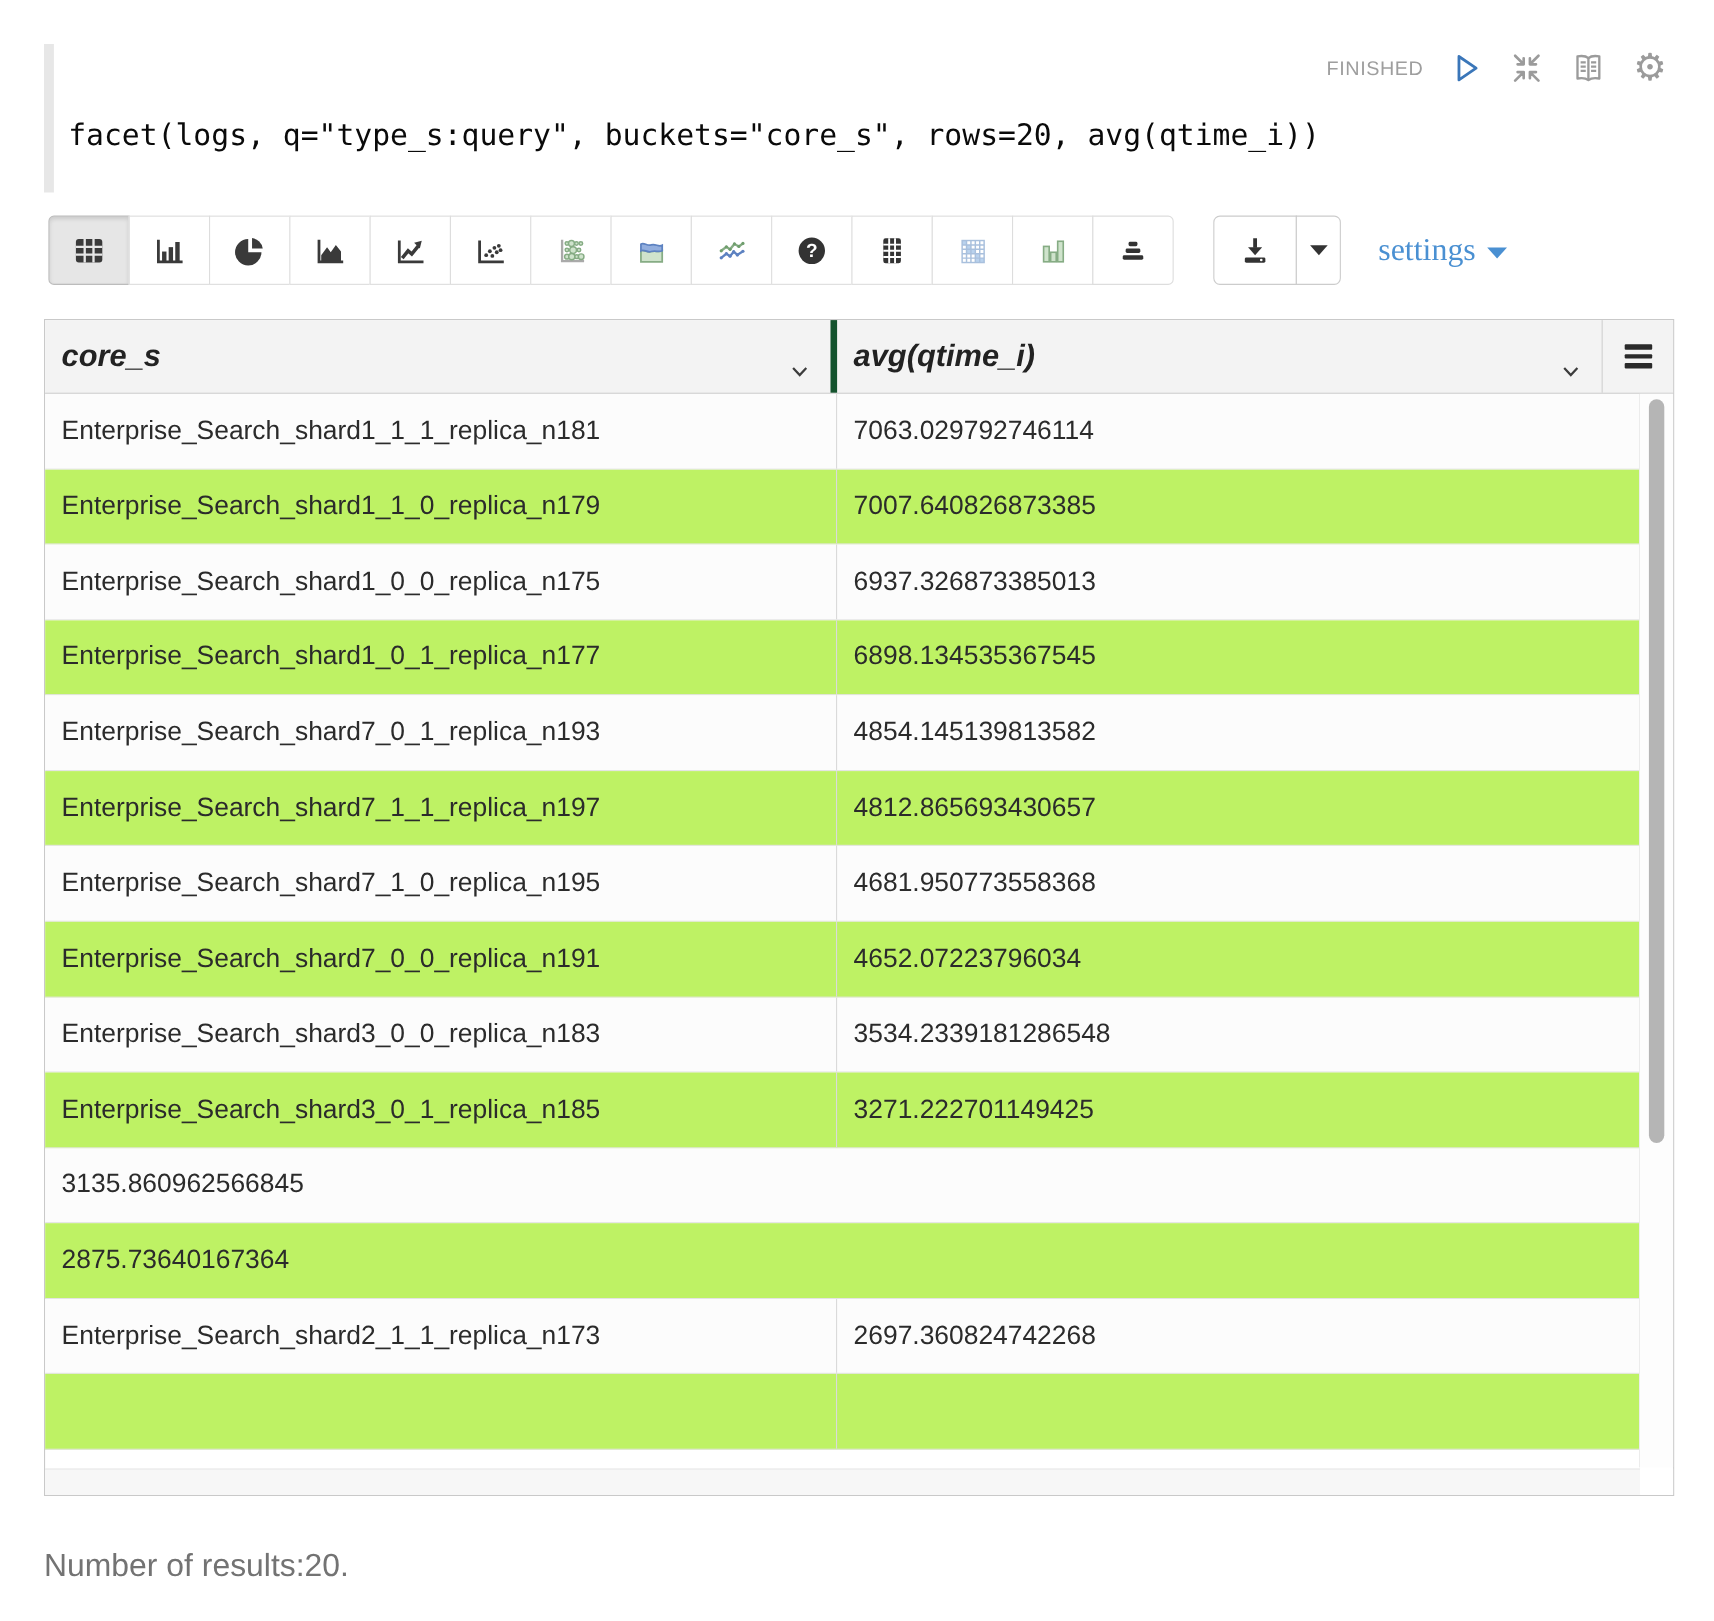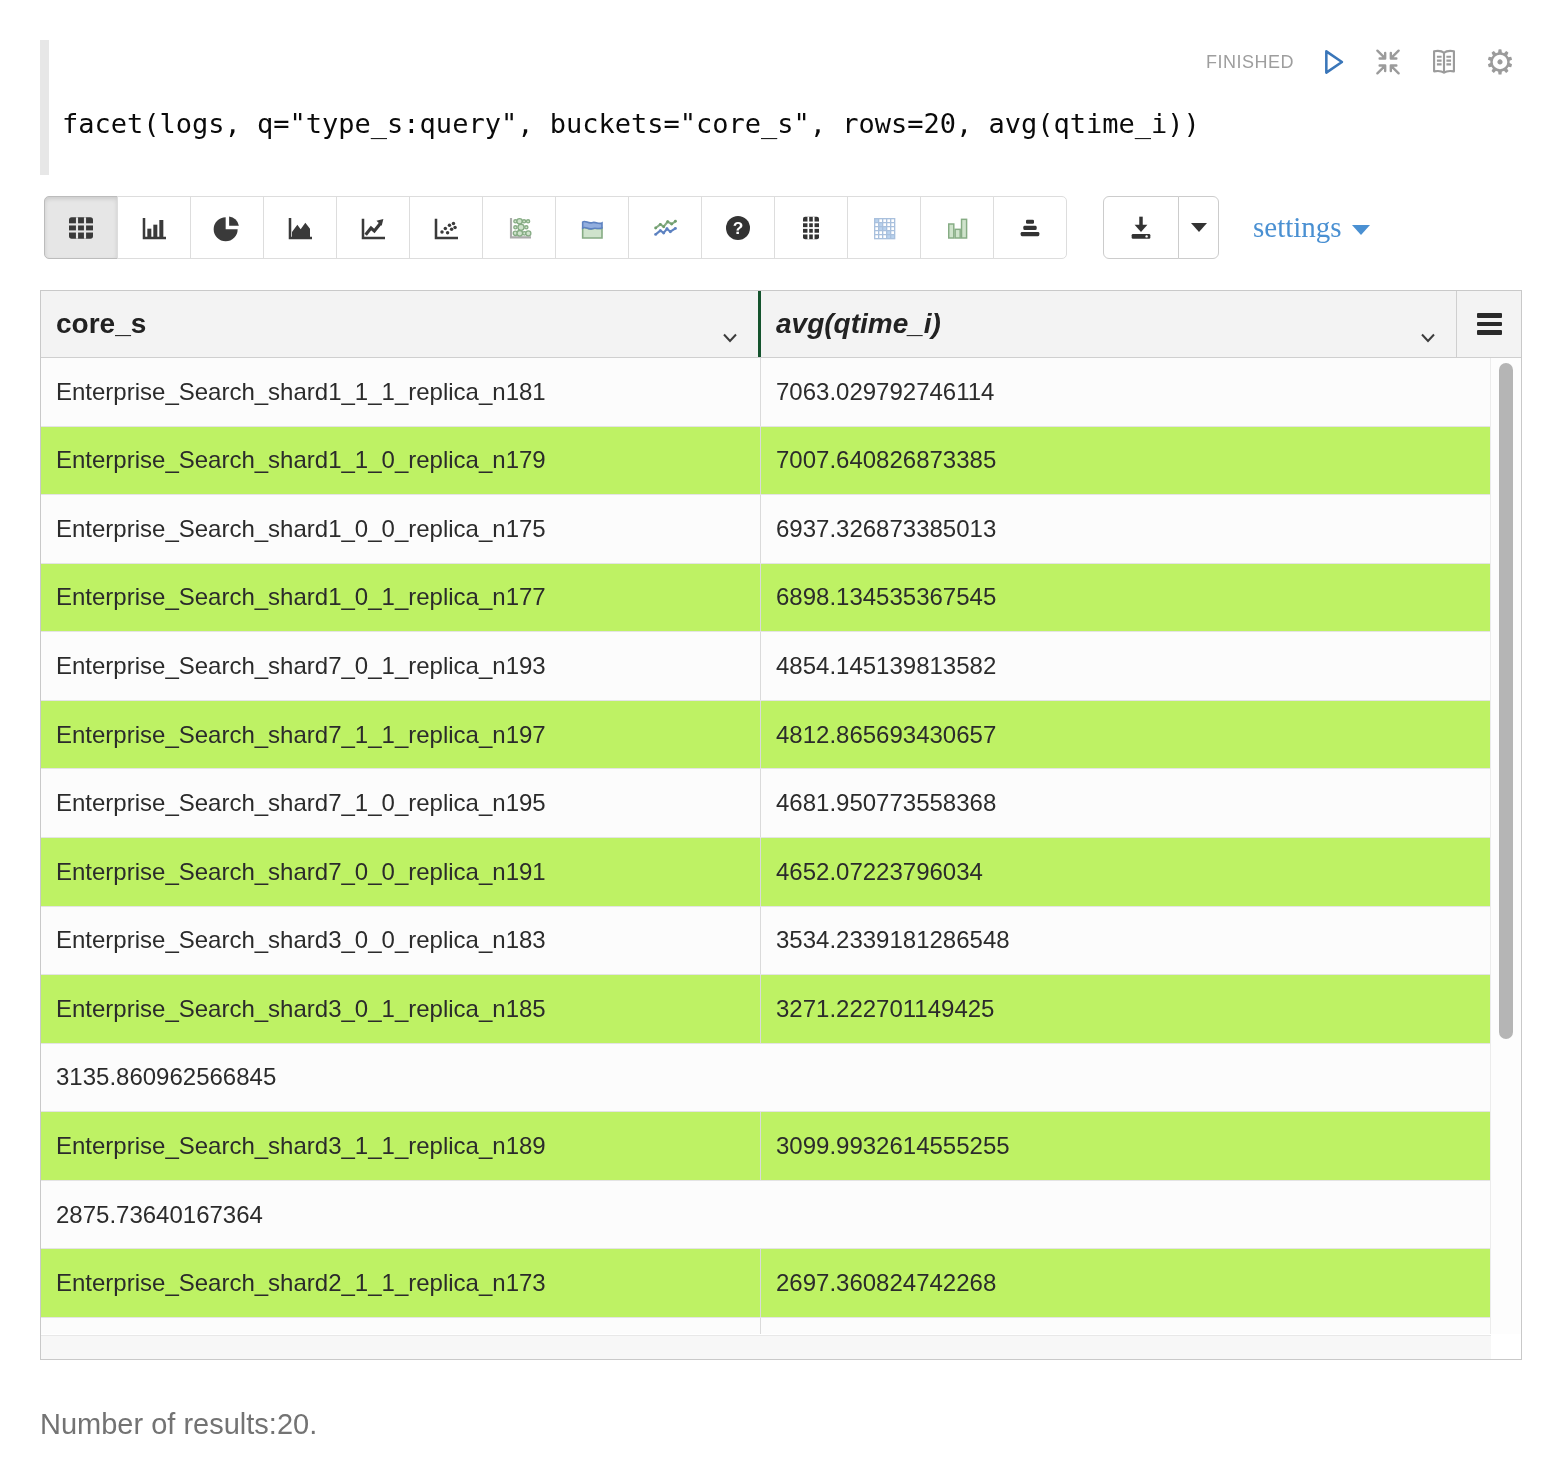--- a/index.html
+++ b/index.html
@@ -40,21 +40,21 @@
   .settings-caret { width:0; height:0; border-left:9px solid transparent; border-right:9px solid transparent;
                     border-top:10px solid #4a90d2; margin-top:4px; }
 
   
   .grid { position:absolute; left:40px; top:290px; width:1482px; height:1070px;
           border:1px solid #c9c9c9; background:#fff; }
   .grid-header { position:absolute; left:0; top:0; right:0; height:67px; background:#f3f3f3;
                  border-bottom:1px solid #cfcfcf; display:flex; }
   .hcell { position:relative; display:flex; align-items:center; padding-left:15px;
            font-size:28px; font-weight:bold; color:#222; cursor:pointer; }
-  .hcell-1 { width:720px; border-right:3px solid #14532d; }
+  .hcell-1 { width:720px; border-right:6px solid #14532d;font-style:italic; }
   .hcell-2 { flex:1; border-right:1px solid #cfcfcf;font-style:italic; }
   .hcell-menu { width:64px; display:flex; align-items:center; justify-content:center; padding:0; cursor:pointer; }
   .chev { position:absolute; right:20px; top:50%; margin-top:-6px; }
   .hamburger { display:flex; flex-direction:column; gap:4px; }
   .hamburger span { display:block; width:25px; height:4.5px; background:#2a2a2a; border-radius:1px; }
 
   .grid-body { position:absolute; left:0; top:67px; right:30px; bottom:25px; overflow:hidden;
                border-right:1px solid #ececec; }
   .grow { display:flex; height:68.57px; border-bottom:1px solid #e4e4e4; background:#bef264; }
   .grow:nth-child(odd) { background:#fcfcfc; }
@@ -349,24 +349,20 @@
         <div class="gcell gcell-2">3534.2339181286548</div>
       </div>
       <div class="grow">
         <div class="gcell gcell-1">Enterprise_Search_shard3_0_1_replica_n185</div>
         <div class="gcell gcell-2">3271.222701149425</div>
       </div>
       <div class="grow">
         <div class="gcell gcell-2">3135.860962566845</div>
       </div>
       <div class="grow">
-        <div class="gcell gcell-1">Enterprise_Search_shard3_1_1_replica_n189</div>
-        <div class="gcell gcell-2">3099.9932614555255</div>
-      </div>
-      <div class="grow">
         <div class="gcell gcell-2">2875.73640167364</div>
       </div>
       <div class="grow">
         <div class="gcell gcell-1">Enterprise_Search_shard2_1_1_replica_n173</div>
         <div class="gcell gcell-2">2697.360824742268</div>
       </div>
       <div class="grow">
         <div class="gcell gcell-1"></div>
         <div class="gcell gcell-2"></div>
       </div>

